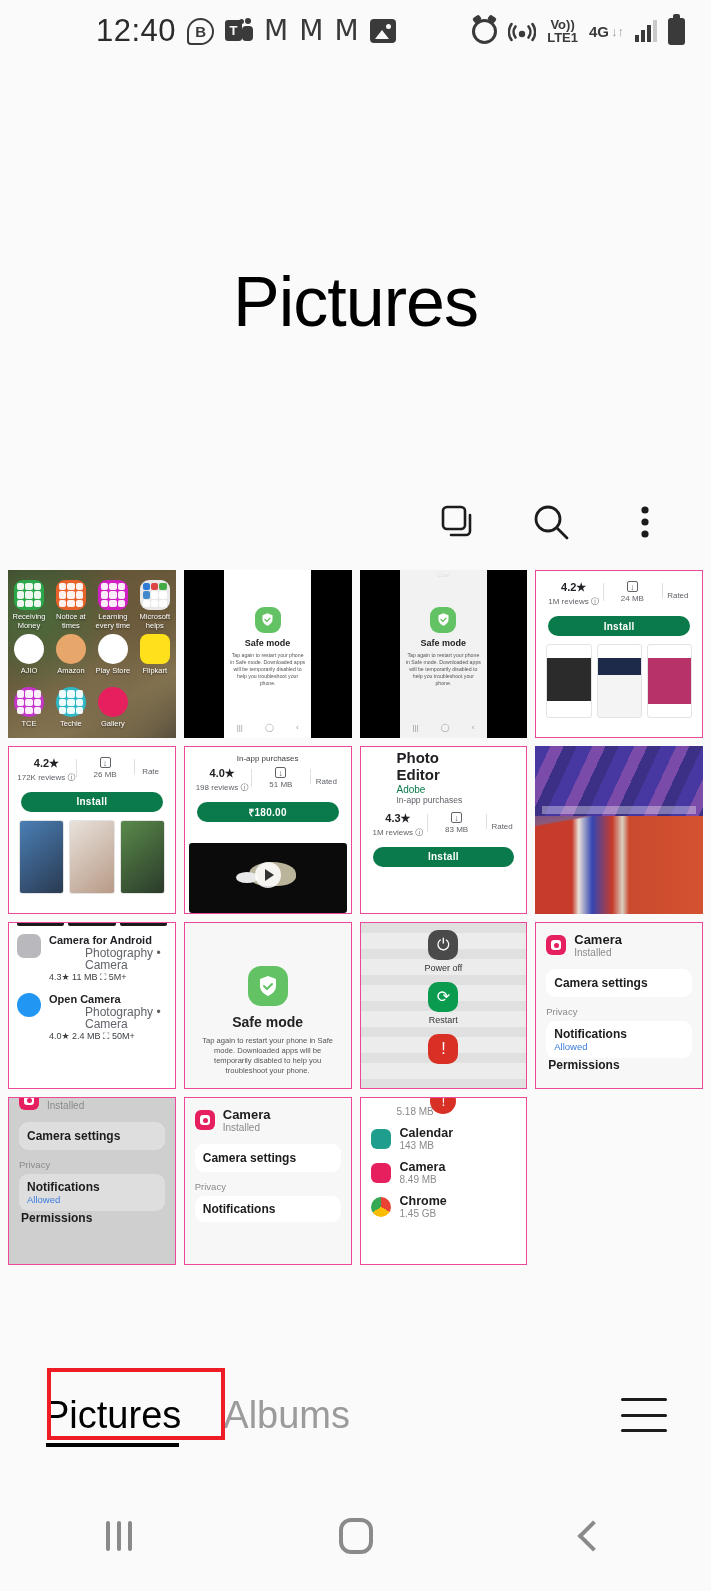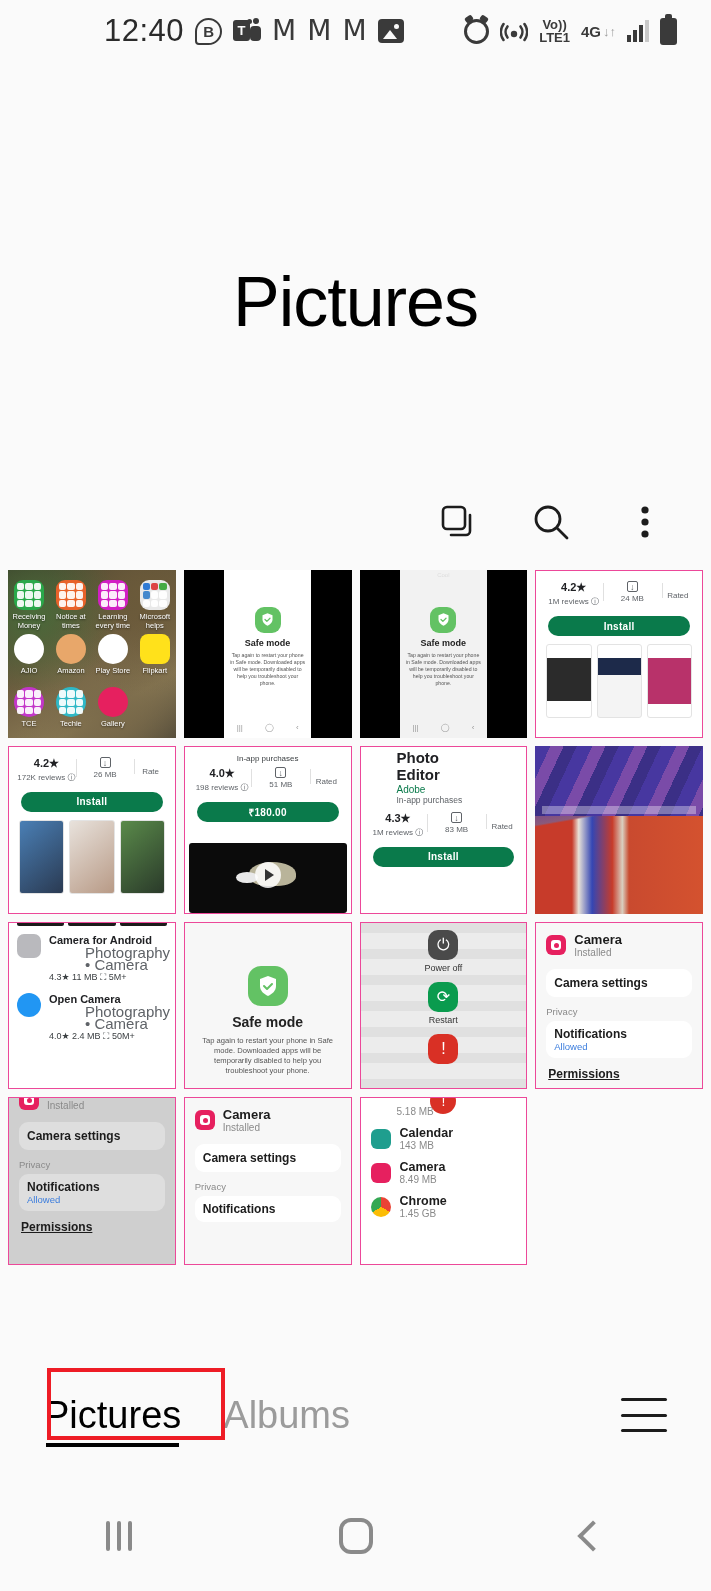--- a/index.html
+++ b/index.html
@@ -7,21 +7,21 @@
     width: 711px; height: 1591px;
     background: #fafafa;
     font-family: "Liberation Sans", sans-serif;
     overflow: hidden;
   }
   .phone { position: relative; width: 711px; height: 1591px; background: #fafafa; }
 
   
   .statusbar {
     height: 62px; display: flex; align-items: center;
-    padding: 0 34px; gap: 0;
+    padding: 0 26px; gap: 0;
   }
   .sb-left { display: flex; align-items: center; gap: 11px; flex: 0 0 auto; margin-left: 70px; }
   .sb-spacer { flex: 1 1 auto; }
   .sb-right { display: flex; align-items: center; gap: 11px; flex: 0 0 auto; }
   .clock { font-size: 31px; font-weight: 400; color: #2b2b2b; letter-spacing: .5px; }
   .sicon { display: inline-flex; align-items: center; justify-content: center; color: #3a3a3a; }
 
   .ic-b { width: 27px; height: 27px; border: 2.4px solid #3a3a3a; border-radius: 50% 50% 50% 4px;
           font-size: 15px; font-weight: 700; line-height: 23px; text-align: center; color: #3a3a3a; }
   .ic-teams { width: 28px; height: 26px; position: relative; }
@@ -136,28 +136,28 @@
   .st-ic::before { content:""; position:absolute; left:8px; top:8px; width:5px; height:5px; border-radius:50%; background:#e6205f; z-index:2; }
   .st-name { font-size: 13px; font-weight: 700; color: #1c1c1c; line-height: 15px; }
   .st-state { font-size: 10px; color: #8a8a8a; }
   .st-row { margin-top: 11px; background: #fff; border-radius: 9px; padding: 7px 8px; font-size: 12px; font-weight: 700; color: #1c1c1c; }
   .settings.dim .st-row { background: #dedede; }
   .st-cat { font-size: 9.5px; color: #8a8a8a; margin: 9px 0 4px; }
   .st-row2 { background: #fff; border-radius: 9px; padding: 6px 8px; }
   .settings.dim .st-row2 { background: #dedede; }
   .st-r2t { font-size: 12px; font-weight: 700; color: #1c1c1c; }
   .st-r2s { font-size: 9.5px; color: #3b7ddd; }
-  .st-more { font-size: 12px; font-weight: 700; color: #1c1c1c; margin-top: 9px; padding-left: 2px; text-decoration: underline; }
+  .st-more { font-size: 12px; font-weight: 700; color: #1c1c1c; padding-left: 2px; }
 
   
   .srch { position: absolute; inset: 0; background: #fff; padding: 11px 8px; }
   .sr-item { display: flex; gap: 8px; margin-bottom: 10px; align-items: flex-start; }
   .sr-ic { width: 24px; height: 24px; border-radius: 7px; flex: 0 0 auto; }
   .sr-t { font-size: 11px; font-weight: 700; color: #202124; line-height: 13px; white-space: nowrap; overflow: hidden; }
-  .sr-s { font-size: 15px; color: #5f6368; line-height: 12px; padding-left: 36px; }
+  .sr-s { font-size: 12px; color: #5f6368; line-height: 12px; padding-left: 36px; }
   .sr-m { font-size: 9px; color: #3c4043; line-height: 12px; }
   .sr-top { position:absolute; left:8px; right:8px; top:-6px; display:flex; gap:4px; }
   .sr-top i { flex:1; height:9px; background:#1b1b1b; border-radius:2px; display:block; }
 
   
   .power { position: absolute; inset: 0; background: #ececec; display: flex; flex-direction: column; align-items: center; padding-top: 7px; }
   .pw-btn { width: 30px; height: 30px; border-radius: 10px; display: flex; align-items: center; justify-content: center; color: #fff; font-size: 16px; }
   .pw-lab { font-size: 9px; color: #333; margin: 3px 0 9px; }
   .pw-blur { position:absolute; inset:0;
     background: repeating-linear-gradient(180deg, rgba(0,0,0,.05) 0 10px, transparent 10px 26px); }

